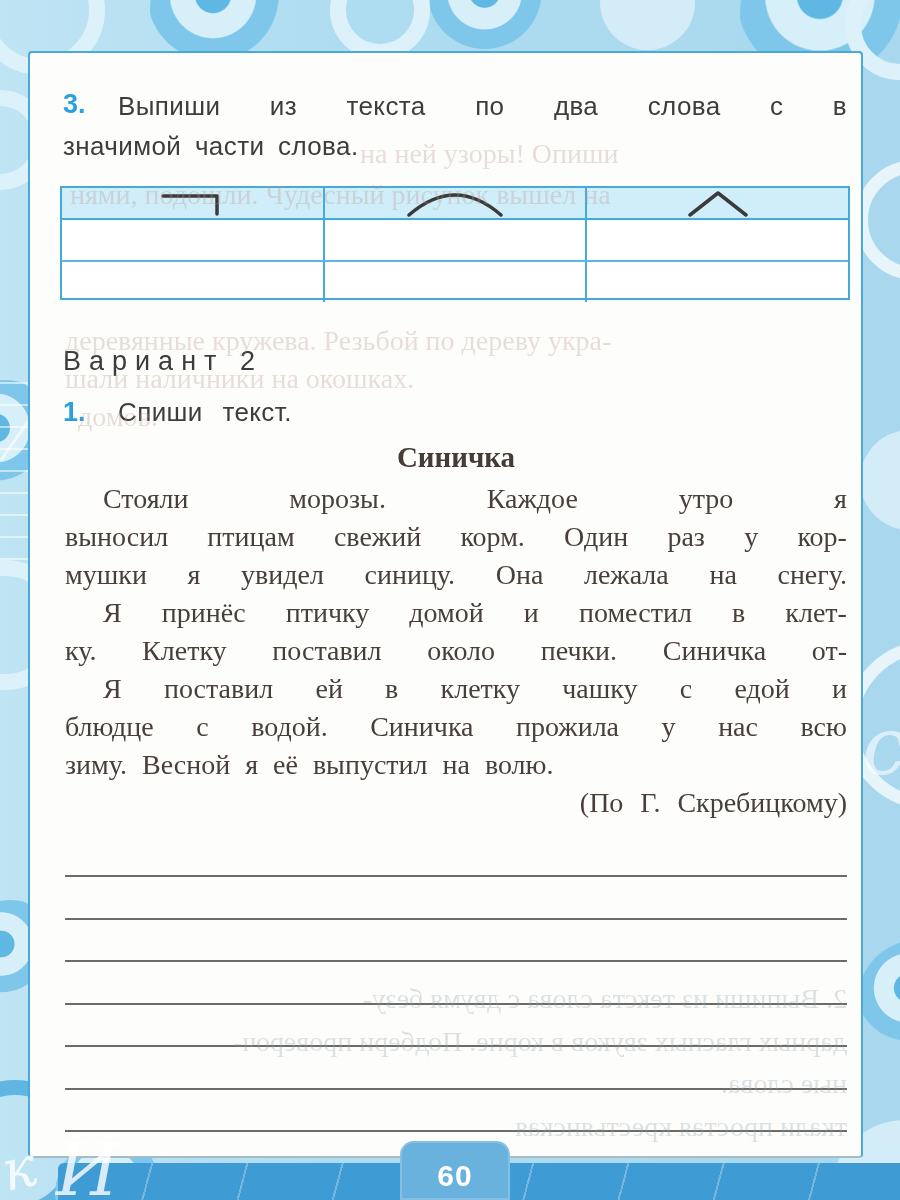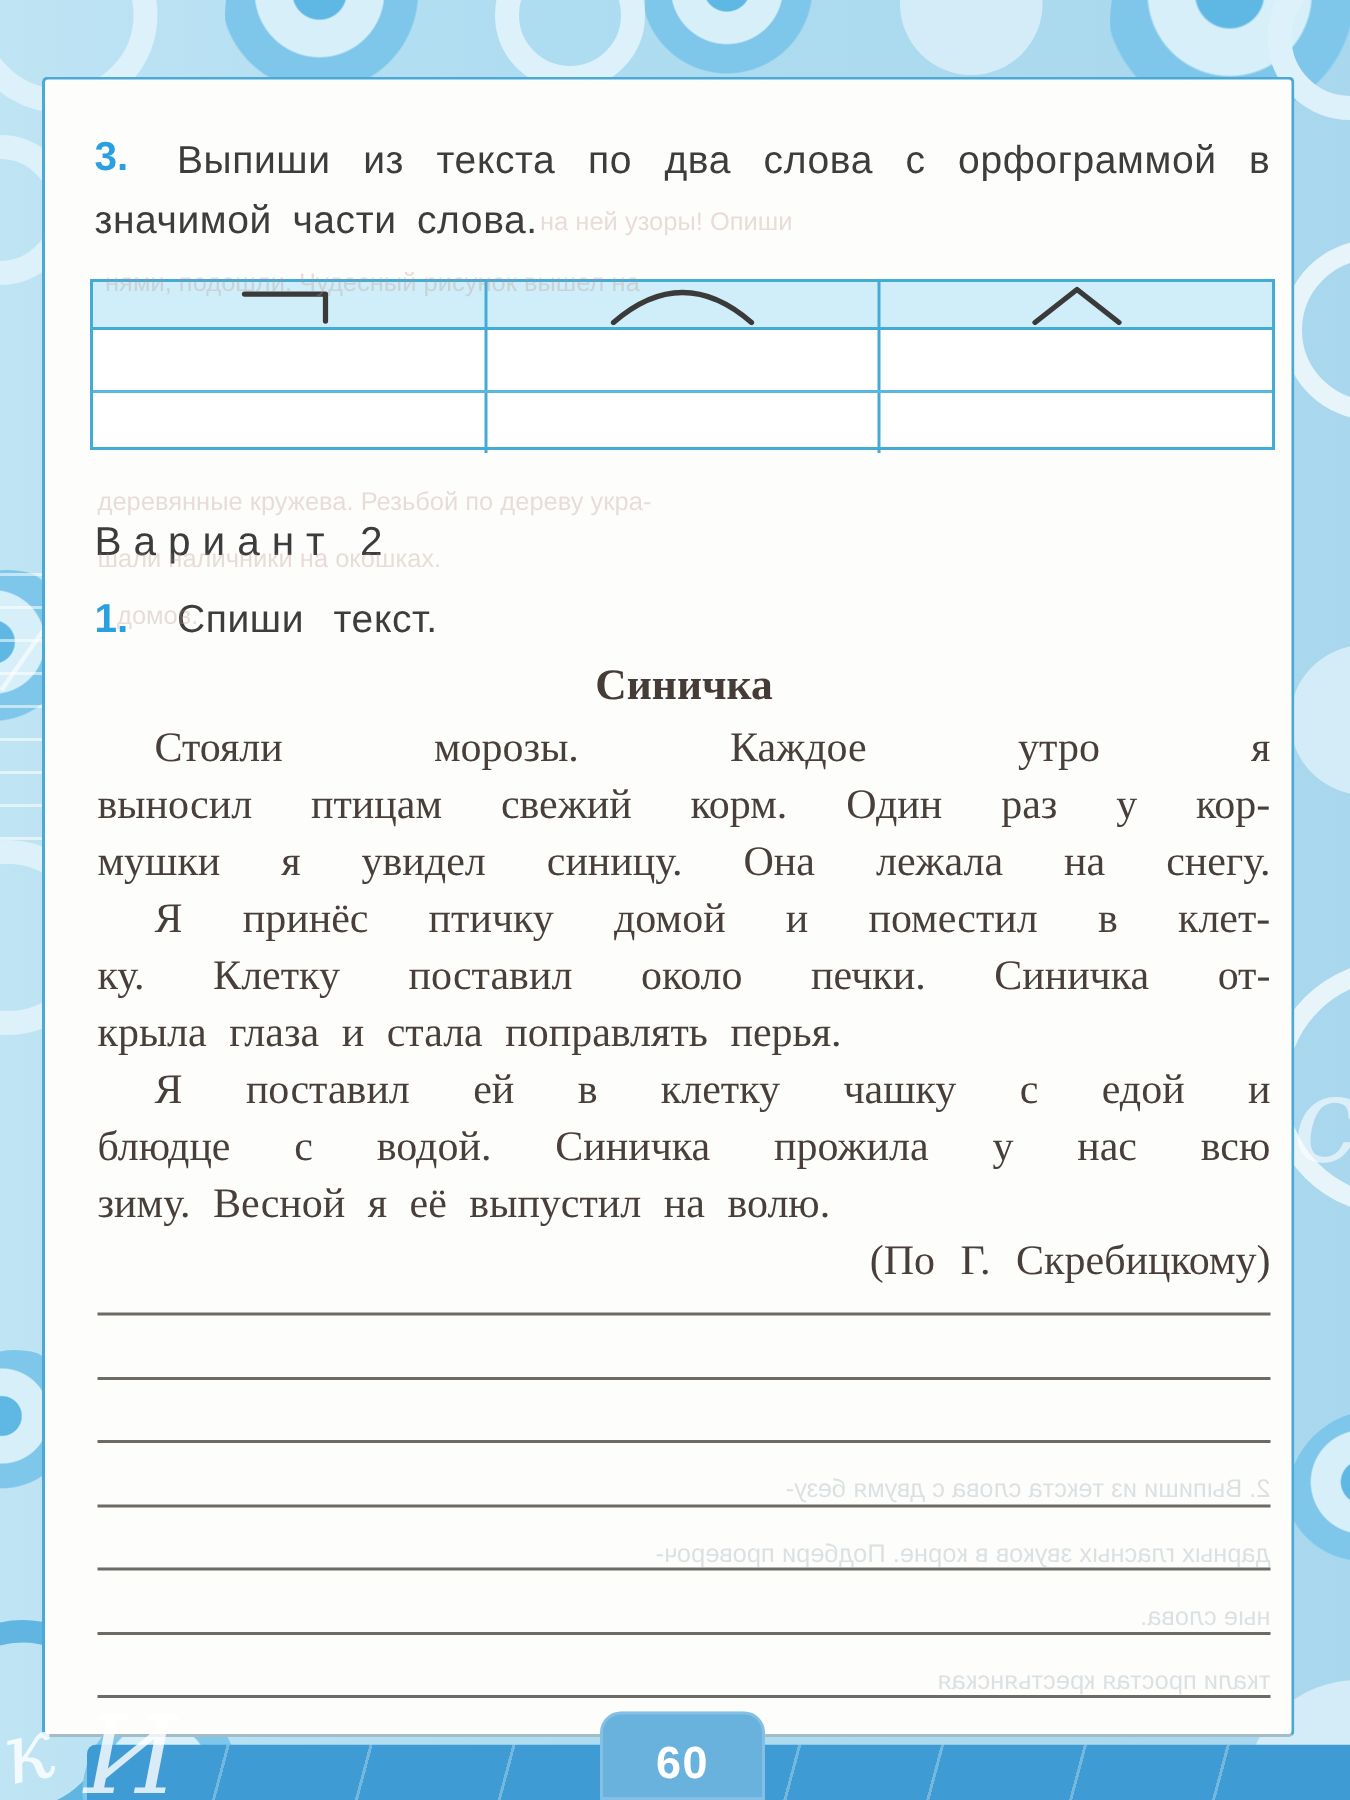--- a/index.html
+++ b/index.html
@@ -54,21 +54,21 @@
     font-family:"Liberation Serif",serif;font-size:28px;color:#483f3a;}
   .sline{height:38px;line-height:38px;white-space:nowrap;}
   .sline.justify{display:flex;justify-content:space-between;align-items:center;}
   .sline.indent{padding-left:38px;}
   .sline.plain{word-spacing:8px;}
   #attribution{height:38px;line-height:38px;text-align:right;font-family:Liberation Serif, serif;
     font-size:28px;color:#483f3a;word-spacing:10px;}
 
   .rule{position:absolute;left:35px;width:782px;height:2px;background:#55504b;opacity:.85;}
 
-  .bleed{position:absolute;font-family:Liberation Sans, sans-serif;font-size:17px;white-space:nowrap;
+  .bleed{position:absolute;font-family:Liberation Serif, serif;font-size:28px;white-space:nowrap;
     opacity:.30;filter:blur(.4px);pointer-events:none;}
   .bleed.warm{color:#b9938c;}
   .bleed.cool{color:#8fa2ad;}
   .bleed.mirror{left:35px;width:782px;text-align:left;transform:scaleX(-1);}
 
   
   #band{position:absolute;left:58px;right:0;top:1163px;height:37px;background:#3e9bd3;z-index:3;
     background-image:repeating-linear-gradient(105deg, rgba(255,255,255,0) 0 90px, rgba(255,255,255,.28) 90px 92px);
     border-radius:6px 0 0 0;}
   #page-tab{position:absolute;left:400px;top:1141px;width:110px;height:59px;background:#68b2dd;
@@ -109,21 +109,20 @@
 
   <span id="task3-num" class="blue-num" style="color:#2aa0e0;">3.</span>
   <div id="task3-line1">
       <span>Выпиши</span>
       <span>из</span>
       <span>текста</span>
       <span>по</span>
       <span>два</span>
       <span>слова</span>
       <span>с</span>
-      <span>орфограммой</span>
       <span>в</span>
     </div>
   <div id="task3-line2">значимой части слова.</div>
 
   <div id="morpheme-table">
     <div class="thead">
       <div class="thcell">
         <svg width="70" height="28" viewBox="0 0 70 28">
             <path class="msym" d="M6 7 H60 V25"></path>
           </svg>
@@ -198,21 +197,20 @@
       </div>
       <div class="sline justify">
         <span>ку.</span>
         <span>Клетку</span>
         <span>поставил</span>
         <span>около</span>
         <span>печки.</span>
         <span>Синичка</span>
         <span>от-</span>
       </div>
-      <div class="sline plain">крыла глаза и стала поправлять перья.</div>
       <div class="sline justify indent">
         <span>Я</span>
         <span>поставил</span>
         <span>ей</span>
         <span>в</span>
         <span>клетку</span>
         <span>чашку</span>
         <span>с</span>
         <span>едой</span>
         <span>и</span>

